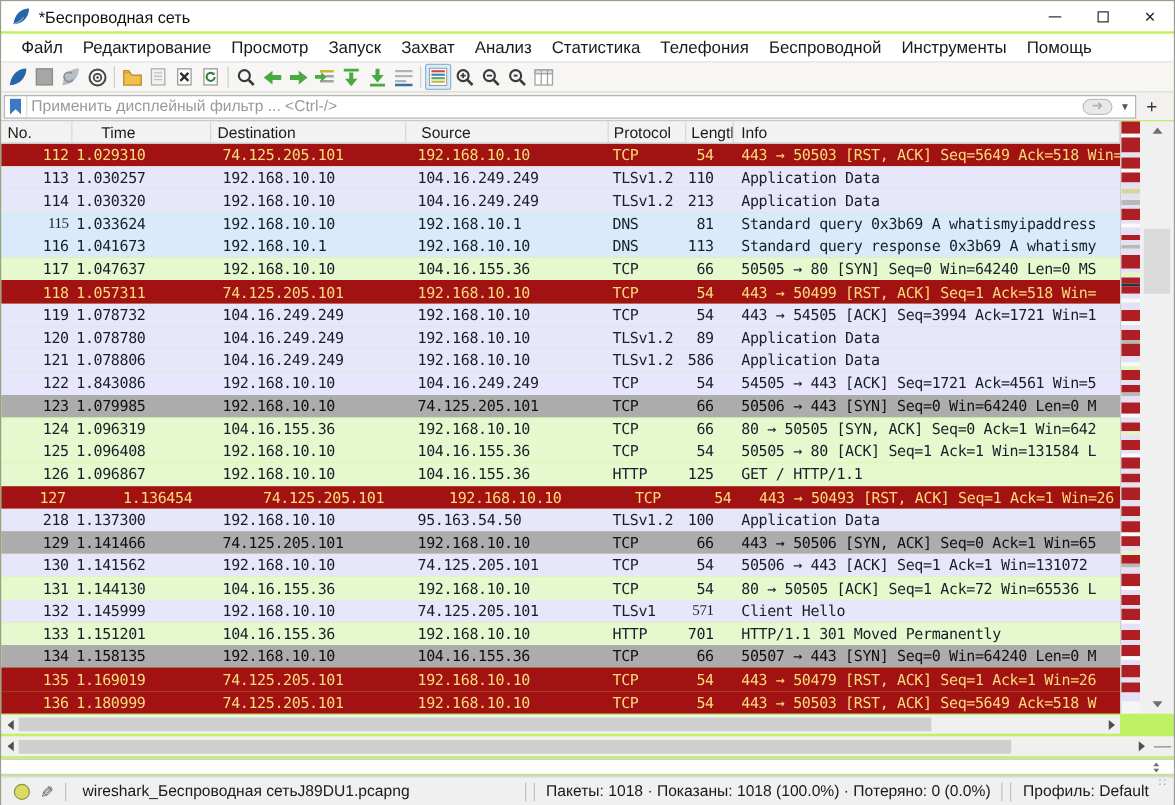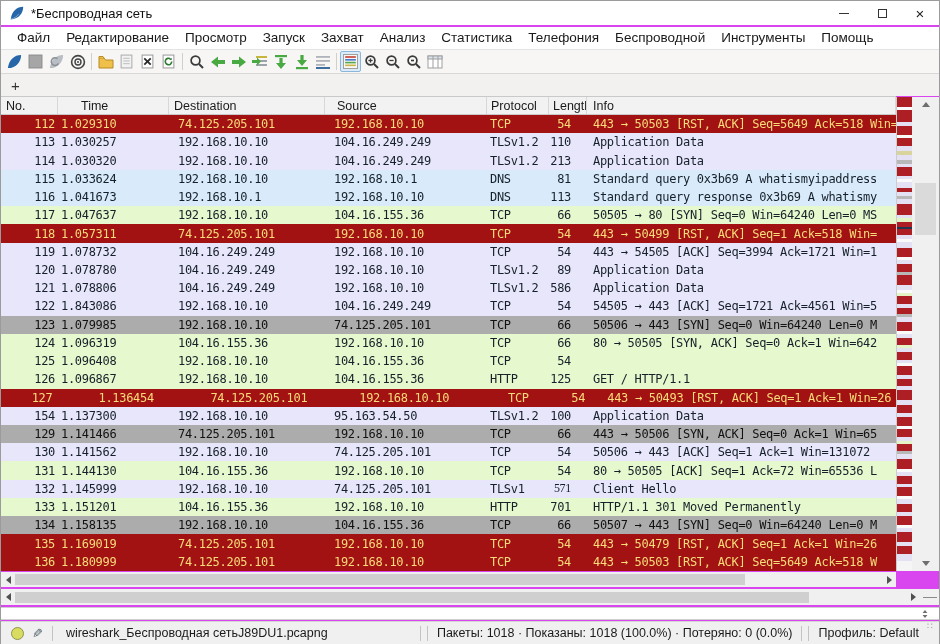--- a/index.html
+++ b/index.html
@@ -1,19 +1,19 @@
 <!DOCTYPE html>
 <html><head>
 <meta charset="utf-8">
 <style>
   * { margin:0; padding:0; box-sizing:border-box; }
   html,body { width:940px; height:644px; overflow:hidden; background:#FFFFFF;
     font-family:"Liberation Sans", sans-serif; }
   .abs { position:absolute; }
-  #window { position:relative; width:940px; height:644px; background:#d946ef; border:1px solid #9B9B9B; }
+  #window { position:relative; width:940px; height:644px; background:#bef264; border:1px solid #9B9B9B; }
 
   
   #titlebar { left:0; top:0; width:938px; height:24px; background:#FFFFFF; display:flex; align-items:center; }
   #title-icon { width:16px; height:16px; margin:0 6px 0 8px; }
   #title-text { font-size:13px; color:#111; }
   #win-controls { margin-left:auto; display:flex; height:24px; }
   .win-btn { width:38px; height:24px; display:flex; align-items:center; justify-content:center; color:#333; }
   .min-glyph { width:10px; height:1px; background:#333; }
   .max-glyph { width:9px; height:9px; border:1px solid #333; }
   .close-glyph { font-size:15px; line-height:15px; color:#222; }
@@ -260,20 +260,30 @@
       <svg width="16" height="16" viewBox="0 0 16 16">
           <rect x="1" y="2" width="14" height="12" fill="#FFFFFF" stroke="#9F9F9F"></rect>
           <rect x="1" y="2" width="14" height="3" fill="#D9E4EE" stroke="#9F9F9F"></rect>
           <line x1="6" y1="2" x2="6" y2="14" stroke="#9F9F9F"></line>
           <line x1="11" y1="2" x2="11" y2="14" stroke="#9F9F9F"></line>
         </svg>
       </div>
   </div>
 
   <div id="filterbar" class="abs">
+    <div id="filter-input-wrap">
+      <div id="bookmark-box">
+        <div class="bookmark-glyph"></div>
+      </div>
+      <input id="filter-input" type="text" placeholder="Применить дисплейный фильтр ... &lt;Ctrl-/&gt;" style="">
+      <div id="apply-btn">
+          <span id="apply-arrow">➜</span>
+        </div>
+      <span id="filter-caret">▼</span>
+    </div>
     <span id="filter-plus">+</span>
   </div>
 
   <div id="pheader" class="abs">
       <div class="hcell" style="width: 57px; padding-left: 5px;">No.</div>
       <div class="hcell" style="width: 111px; padding-left: 23px;">Time</div>
       <div class="hcell" style="width: 156px; padding-left: 5px;">Destination</div>
       <div class="hcell" style="width: 162px; padding-left: 12px;">Source</div>
       <div class="hcell" style="width: 62px; padding-left: 4px;">Protocol</div>
       <div class="hcell" style="width: 38px; padding-left: 4px;">Length</div>
@@ -302,21 +312,21 @@
       <div class="prow" style="background: rgb(231, 230, 250); color: rgb(22, 32, 42);">
         <div class="pcell" style="width: 57px; justify-content: flex-end; padding-right: 3px;">114</div>
         <div class="pcell" style="width: 111px; padding-left: 3px;">1.030320</div>
         <div class="pcell" style="width: 162px; padding-left: 9px;">192.168.10.10</div>
         <div class="pcell" style="width: 156px; padding-left: 3px;">104.16.249.249</div>
         <div class="pcell" style="width: 62px; padding-left: 3px;">TLSv1.2</div>
         <div class="pcell" style="width: 38px; justify-content: flex-end; padding-right: 16px;">213</div>
         <div class="pcell" style="width: 309px; padding-left: 6px;">Application Data</div>
       </div>
       <div class="prow" style="background: rgb(217, 235, 251); color: rgb(22, 32, 42);">
-        <div class="pcell" style="width: 57px; justify-content: flex-end; padding-right: 3px;">115</div>
+        <div class="pcell" style="width: 57px; justify-content: flex-end; padding-right: 3px; font-family: Liberation Serif, serif;">115</div>
         <div class="pcell" style="width: 111px; padding-left: 3px;">1.033624</div>
         <div class="pcell" style="width: 162px; padding-left: 9px;">192.168.10.10</div>
         <div class="pcell" style="width: 156px; padding-left: 3px;">192.168.10.1</div>
         <div class="pcell" style="width: 62px; padding-left: 3px;">DNS</div>
         <div class="pcell" style="width: 38px; justify-content: flex-end; padding-right: 16px;">81</div>
         <div class="pcell" style="width: 309px; padding-left: 6px;">Standard query 0x3b69 A whatismyipaddress</div>
       </div>
       <div class="prow" style="background: rgb(217, 235, 251); color: rgb(22, 32, 42);">
         <div class="pcell" style="width: 57px; justify-content: flex-end; padding-right: 3px;">116</div>
         <div class="pcell" style="width: 111px; padding-left: 3px;">1.041673</div>
@@ -398,41 +408,42 @@
         <div class="pcell" style="width: 38px; justify-content: flex-end; padding-right: 16px;">66</div>
         <div class="pcell" style="width: 309px; padding-left: 6px;">80 → 50505 [SYN, ACK] Seq=0 Ack=1 Win=642</div>
       </div>
       <div class="prow" style="background: rgb(230, 248, 205); color: rgb(22, 32, 42);">
         <div class="pcell" style="width: 57px; justify-content: flex-end; padding-right: 3px;">125</div>
         <div class="pcell" style="width: 111px; padding-left: 3px;">1.096408</div>
         <div class="pcell" style="width: 162px; padding-left: 9px;">192.168.10.10</div>
         <div class="pcell" style="width: 156px; padding-left: 3px;">104.16.155.36</div>
         <div class="pcell" style="width: 62px; padding-left: 3px;">TCP</div>
         <div class="pcell" style="width: 38px; justify-content: flex-end; padding-right: 16px;">54</div>
+        <div class="pcell" style="width: 309px; padding-left: 6px;">50505 → 80 [ACK] Seq=1 Ack=1 Win=131584 L</div>
       </div>
       <div class="prow" style="background: rgb(230, 248, 205); color: rgb(22, 32, 42);">
         <div class="pcell" style="width: 57px; justify-content: flex-end; padding-right: 3px;">126</div>
         <div class="pcell" style="width: 111px; padding-left: 3px;">1.096867</div>
         <div class="pcell" style="width: 162px; padding-left: 9px;">192.168.10.10</div>
         <div class="pcell" style="width: 156px; padding-left: 3px;">104.16.155.36</div>
         <div class="pcell" style="width: 62px; padding-left: 3px;">HTTP</div>
         <div class="pcell" style="width: 38px; justify-content: flex-end; padding-right: 16px;">125</div>
         <div class="pcell" style="width: 309px; padding-left: 6px;">GET / HTTP/1.1</div>
       </div>
       <div class="prow" style="background: rgb(163, 18, 18); color: rgb(246, 220, 122);">
         <div class="pcell" style="width: 57px; justify-content: flex-end; padding-right: 3px;">127</div>
         <div class="pcell" style="width: 111px; padding-left: 3px; margin-left: 40px;">1.136454</div>
         <div class="pcell" style="width: 162px; padding-left: 9px;">74.125.205.101</div>
         <div class="pcell" style="width: 156px; padding-left: 3px;">192.168.10.10</div>
         <div class="pcell" style="width: 62px; padding-left: 3px;">TCP</div>
         <div class="pcell" style="width: 38px; justify-content: flex-end; padding-right: 16px;">54</div>
         <div class="pcell" style="width: 309px; padding-left: 6px;">443 → 50493 [RST, ACK] Seq=1 Ack=1 Win=26</div>
       </div>
       <div class="prow" style="background: rgb(231, 230, 250); color: rgb(22, 32, 42);">
-        <div class="pcell" style="width: 57px; justify-content: flex-end; padding-right: 3px;">154</div>
+        <div class="pcell" style="width: 57px; justify-content: flex-end; padding-right: 3px;">218</div>
         <div class="pcell" style="width: 111px; padding-left: 3px;">1.137300</div>
         <div class="pcell" style="width: 162px; padding-left: 9px;">192.168.10.10</div>
         <div class="pcell" style="width: 156px; padding-left: 3px;">95.163.54.50</div>
         <div class="pcell" style="width: 62px; padding-left: 3px;">TLSv1.2</div>
         <div class="pcell" style="width: 38px; justify-content: flex-end; padding-right: 16px;">100</div>
         <div class="pcell" style="width: 309px; padding-left: 6px;">Application Data</div>
       </div>
       <div class="prow" style="background: rgb(172, 172, 172); color: rgb(17, 17, 17);">
         <div class="pcell" style="width: 57px; justify-content: flex-end; padding-right: 3px;">129</div>
         <div class="pcell" style="width: 111px; padding-left: 3px;">1.141466</div>

